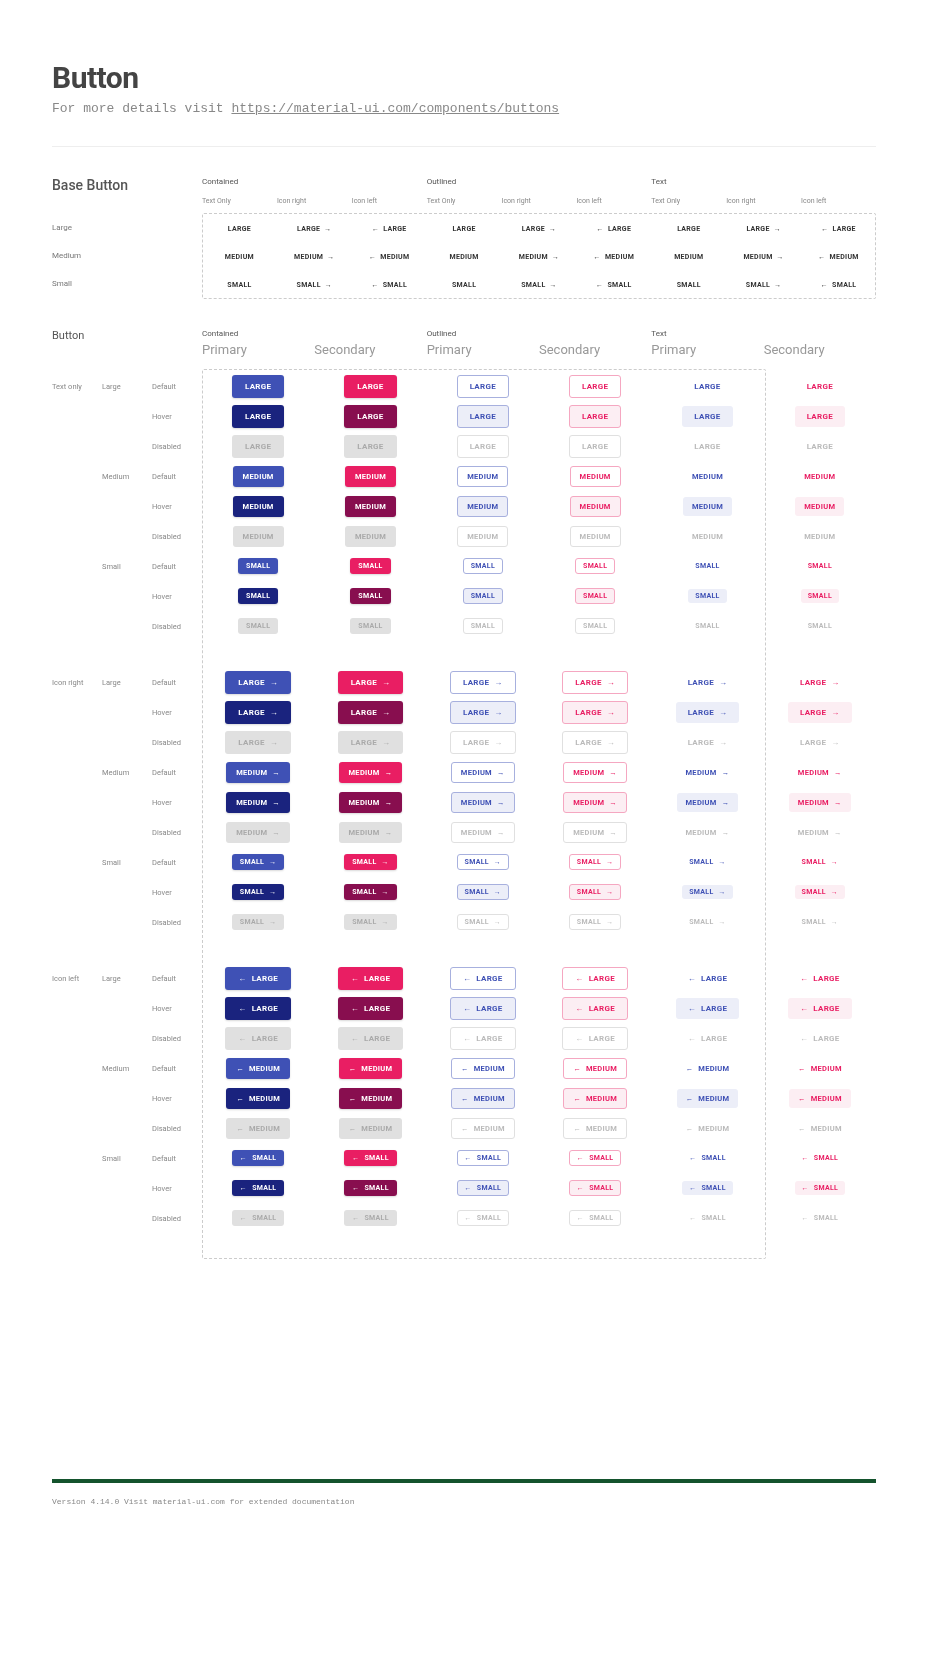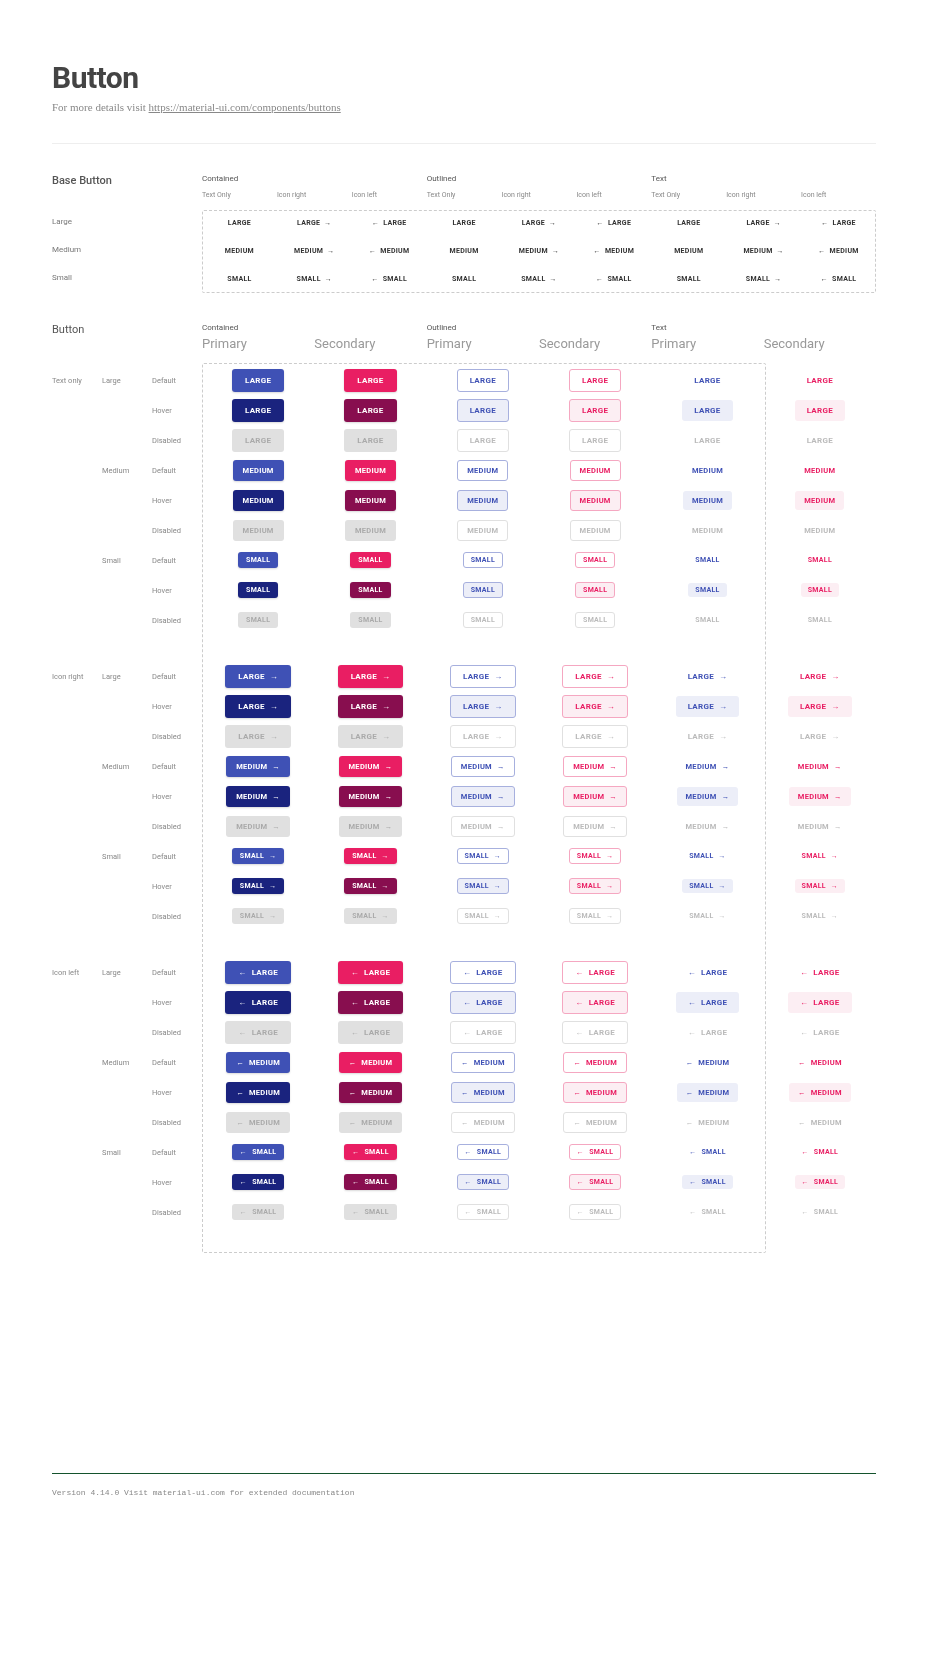--- a/index.html
+++ b/index.html
@@ -11,30 +11,30 @@
     padding: 60px 52px 40px;
   }
   h1 {
     font-size: 30px;
     font-weight: 700;
     color: #444;
     letter-spacing: -0.5px;
     margin-bottom: 6px;
   }
   .subtitle {
-    font-family: Liberation Serif, serif;
-    font-size: 11px;
+    font-family: Liberation Mono, monospace;
+    font-size: 13px;
     color: #888;
     margin-bottom: 30px;
   }
   .subtitle a { color: #888; text-decoration: underline; }
   .divider { border: none; border-top: 1px solid #eee; margin: 0 0 30px; }
 
   .section-title {
-    font-size: 11px;
+    font-size: 14px;
     color: #555;
     font-weight: 500;
     margin-bottom: 4px;
   }
 
   
   .base-grid {
     display: grid;
     grid-template-columns: 150px repeat(9, 1fr);
     font-size: 7px;
@@ -115,21 +115,21 @@
   .tx.sc.hov { background:#fceef3; }
   .tx.dis { color:#bbb; cursor:default; }
 
   .ic-r::after { content:"→"; font-weight:400; }
   .ic-l::before { content:"←"; font-weight:400; }
 
   .block-gap { height:26px; grid-column:1/-1; }
 
   .footer {
     margin-top:220px;
-    border-top:1px solid #14532d;
+    border-top:4px solid #14532d;
     padding-top:14px;
     font-family:"Courier New",monospace;
     font-size:8px; color:#888;
   }
 </style>
 </head>
 <body>
 
 <h1>Button</h1>
 <p class="subtitle">

